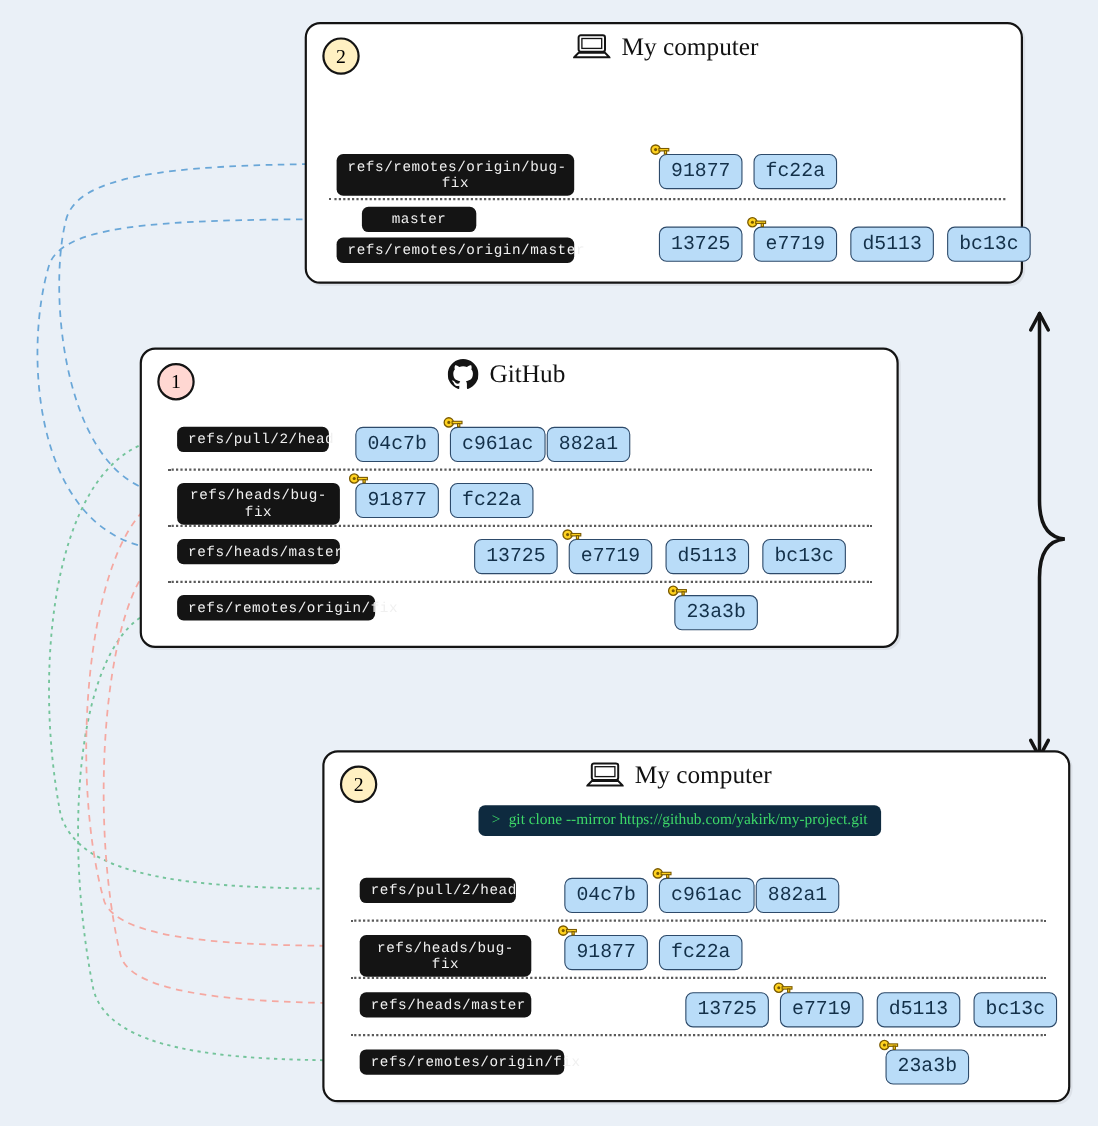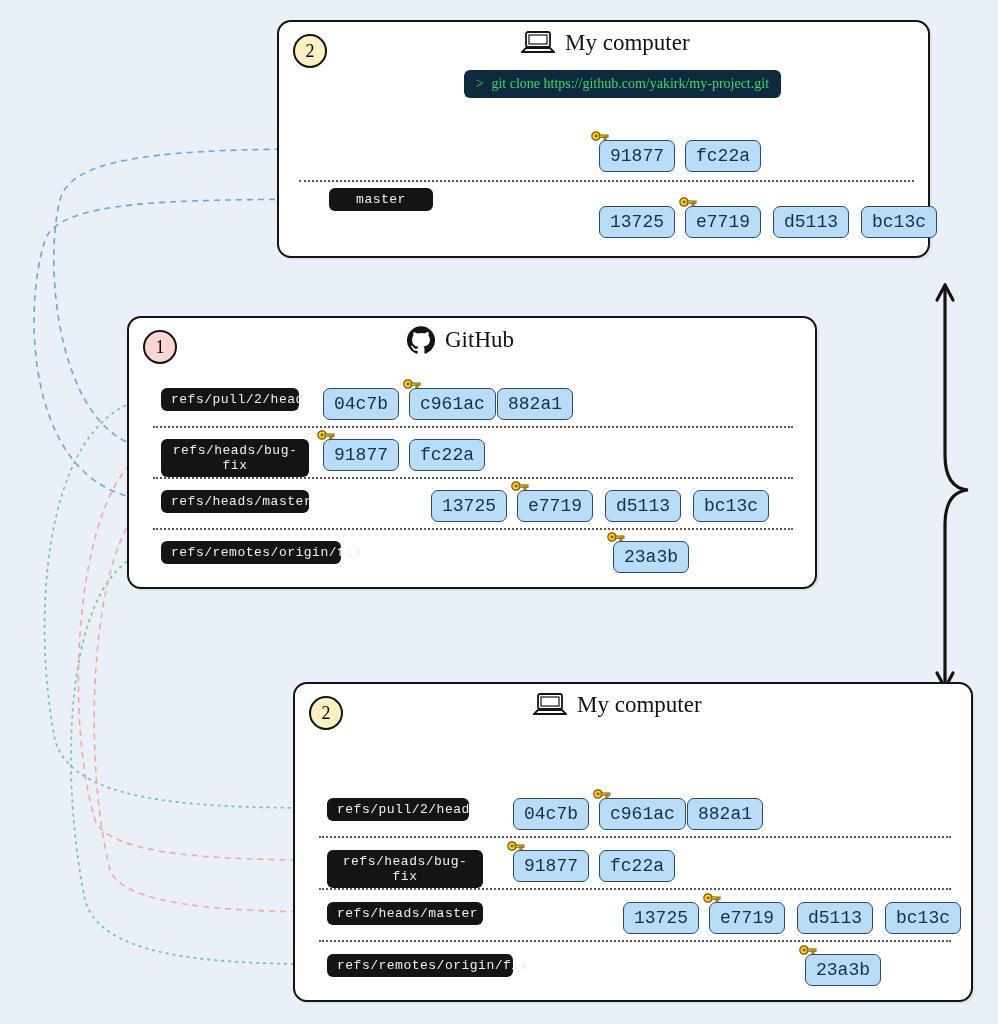--- a/index.html
+++ b/index.html
@@ -216,26 +216,24 @@
     <span class="laptop-icon">
       <svg width="34" height="26" viewBox="0 0 34 26">
           <rect x="5" y="2" width="24" height="15" rx="2" fill="none" stroke="#141414" stroke-width="1.8"></rect>
           <rect x="8" y="5" width="18" height="9" fill="none" stroke="#141414" stroke-width="1.2"></rect>
           <path d="M1 22 L33 22 L29 18 L5 18 Z" fill="none" stroke="#141414" stroke-width="1.8"></path>
         </svg>
     </span>
     <span>My computer</span>
   </div>
 
-  <div class="termbar" style="left:185px; top:48px;">
-    <span class="prompt">&gt;</span>
-    <span>git clone https://github.com/yakirk/my-project.git</span>
-  </div>
-
+
+  <div class="ref" style="left:27px; top:118px; width:216px;">refs/remotes/origin/bug-fix</div>
   <div class="ref" style="left:50px; top:166px; width:104px;">master</div>
+  <div class="ref" style="left:27px; top:194px; width:216px;">refs/remotes/origin/master</div>
 
   <div class="commit" style="left:320px; top:118px;">91877</div>
   <div class="commit" style="left:406px; top:118px;">fc22a</div>
 
   <div class="commit" style="left:320px; top:184px;">13725</div>
   <div class="commit" style="left:406px; top:184px;">e7719</div>
   <div class="commit" style="left:494px; top:184px;">d5113</div>
   <div class="commit" style="left:582px; top:184px;">bc13c</div>
 
   <div class="dots" style="left:20px; top:158px; width:615px;"></div>
@@ -338,20 +336,24 @@
     <span class="laptop-icon">
       <svg width="34" height="26" viewBox="0 0 34 26">
           <rect x="5" y="2" width="24" height="15" rx="2" fill="none" stroke="#141414" stroke-width="1.8"></rect>
           <rect x="8" y="5" width="18" height="9" fill="none" stroke="#141414" stroke-width="1.2"></rect>
           <path d="M1 22 L33 22 L29 18 L5 18 Z" fill="none" stroke="#141414" stroke-width="1.8"></path>
         </svg>
     </span>
     <span>My computer</span>
   </div>
 
+  <div class="termbar" style="left:140px; top:48px;">
+    <span class="prompt">&gt;</span>
+    <span>git clone --mirror https://github.com/yakirk/my-project.git</span>
+  </div>
 
   <div class="ref" style="left:32px; top:114px; width:142px;">refs/pull/2/head</div>
   <div class="ref" style="left:32px; top:166px; width:156px;">refs/heads/bug-fix</div>
   <div class="ref" style="left:32px; top:218px; width:156px;">refs/heads/master</div>
   <div class="ref" style="left:32px; top:270px; width:186px;">refs/remotes/origin/fix</div>
 
   <div class="commit" style="left:218px; top:114px;">04c7b</div>
   <div class="commit" style="left:304px; top:114px;">c961ac</div>
   <div class="commit" style="left:392px; top:114px;">882a1</div>
 

